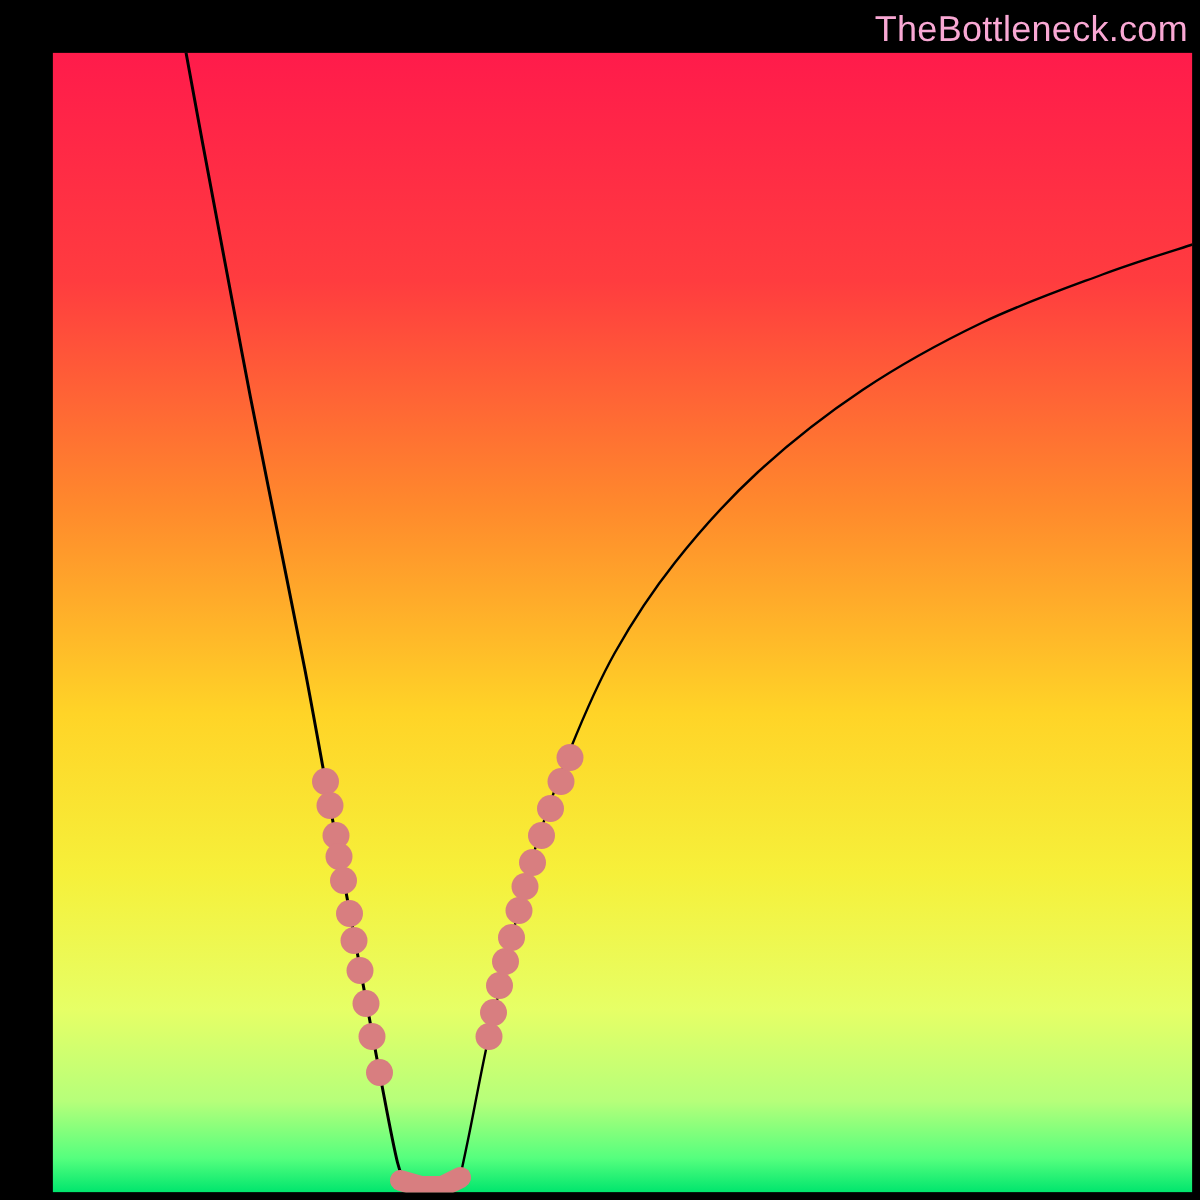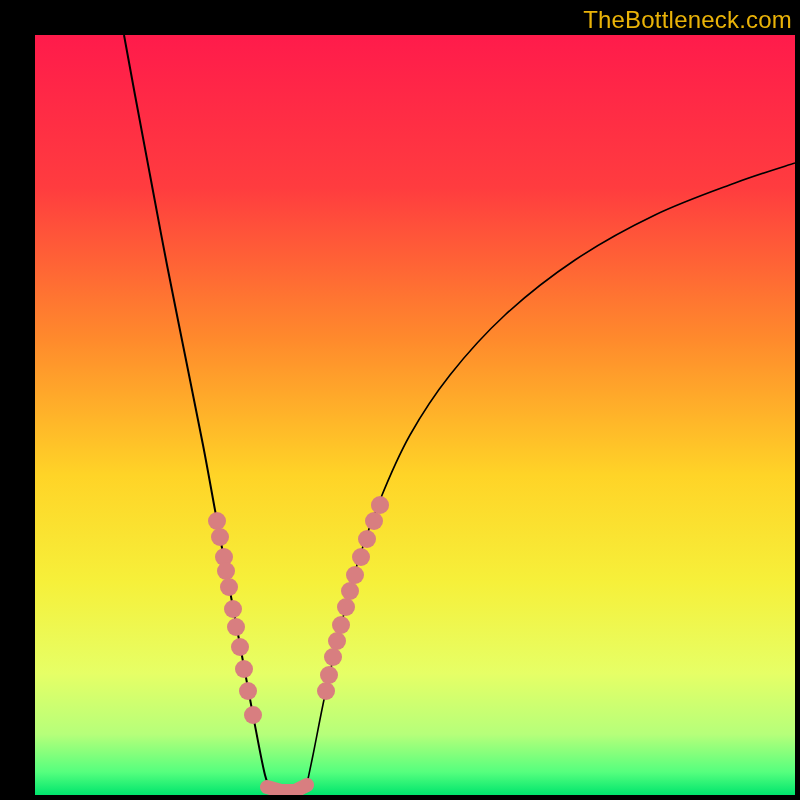--- a/index.html
+++ b/index.html
@@ -28,21 +28,21 @@
     overflow: hidden;
   }
   .gradient {
     position: absolute;
     left: 0; top: 0; width: 100%; height: 100%;
   }
   .watermark {
     position: absolute;
     top: 6px;
     right: 8px;
-    color: #eab308;
+    color: #f9a8d4;
     font-size: 24px;
     font-weight: 500;
     letter-spacing: 0.2px;
     user-select: none;
   }
   svg.curves {
     position: absolute;
     left: 0; top: 0;
     width: 100%;
     height: 100%;

